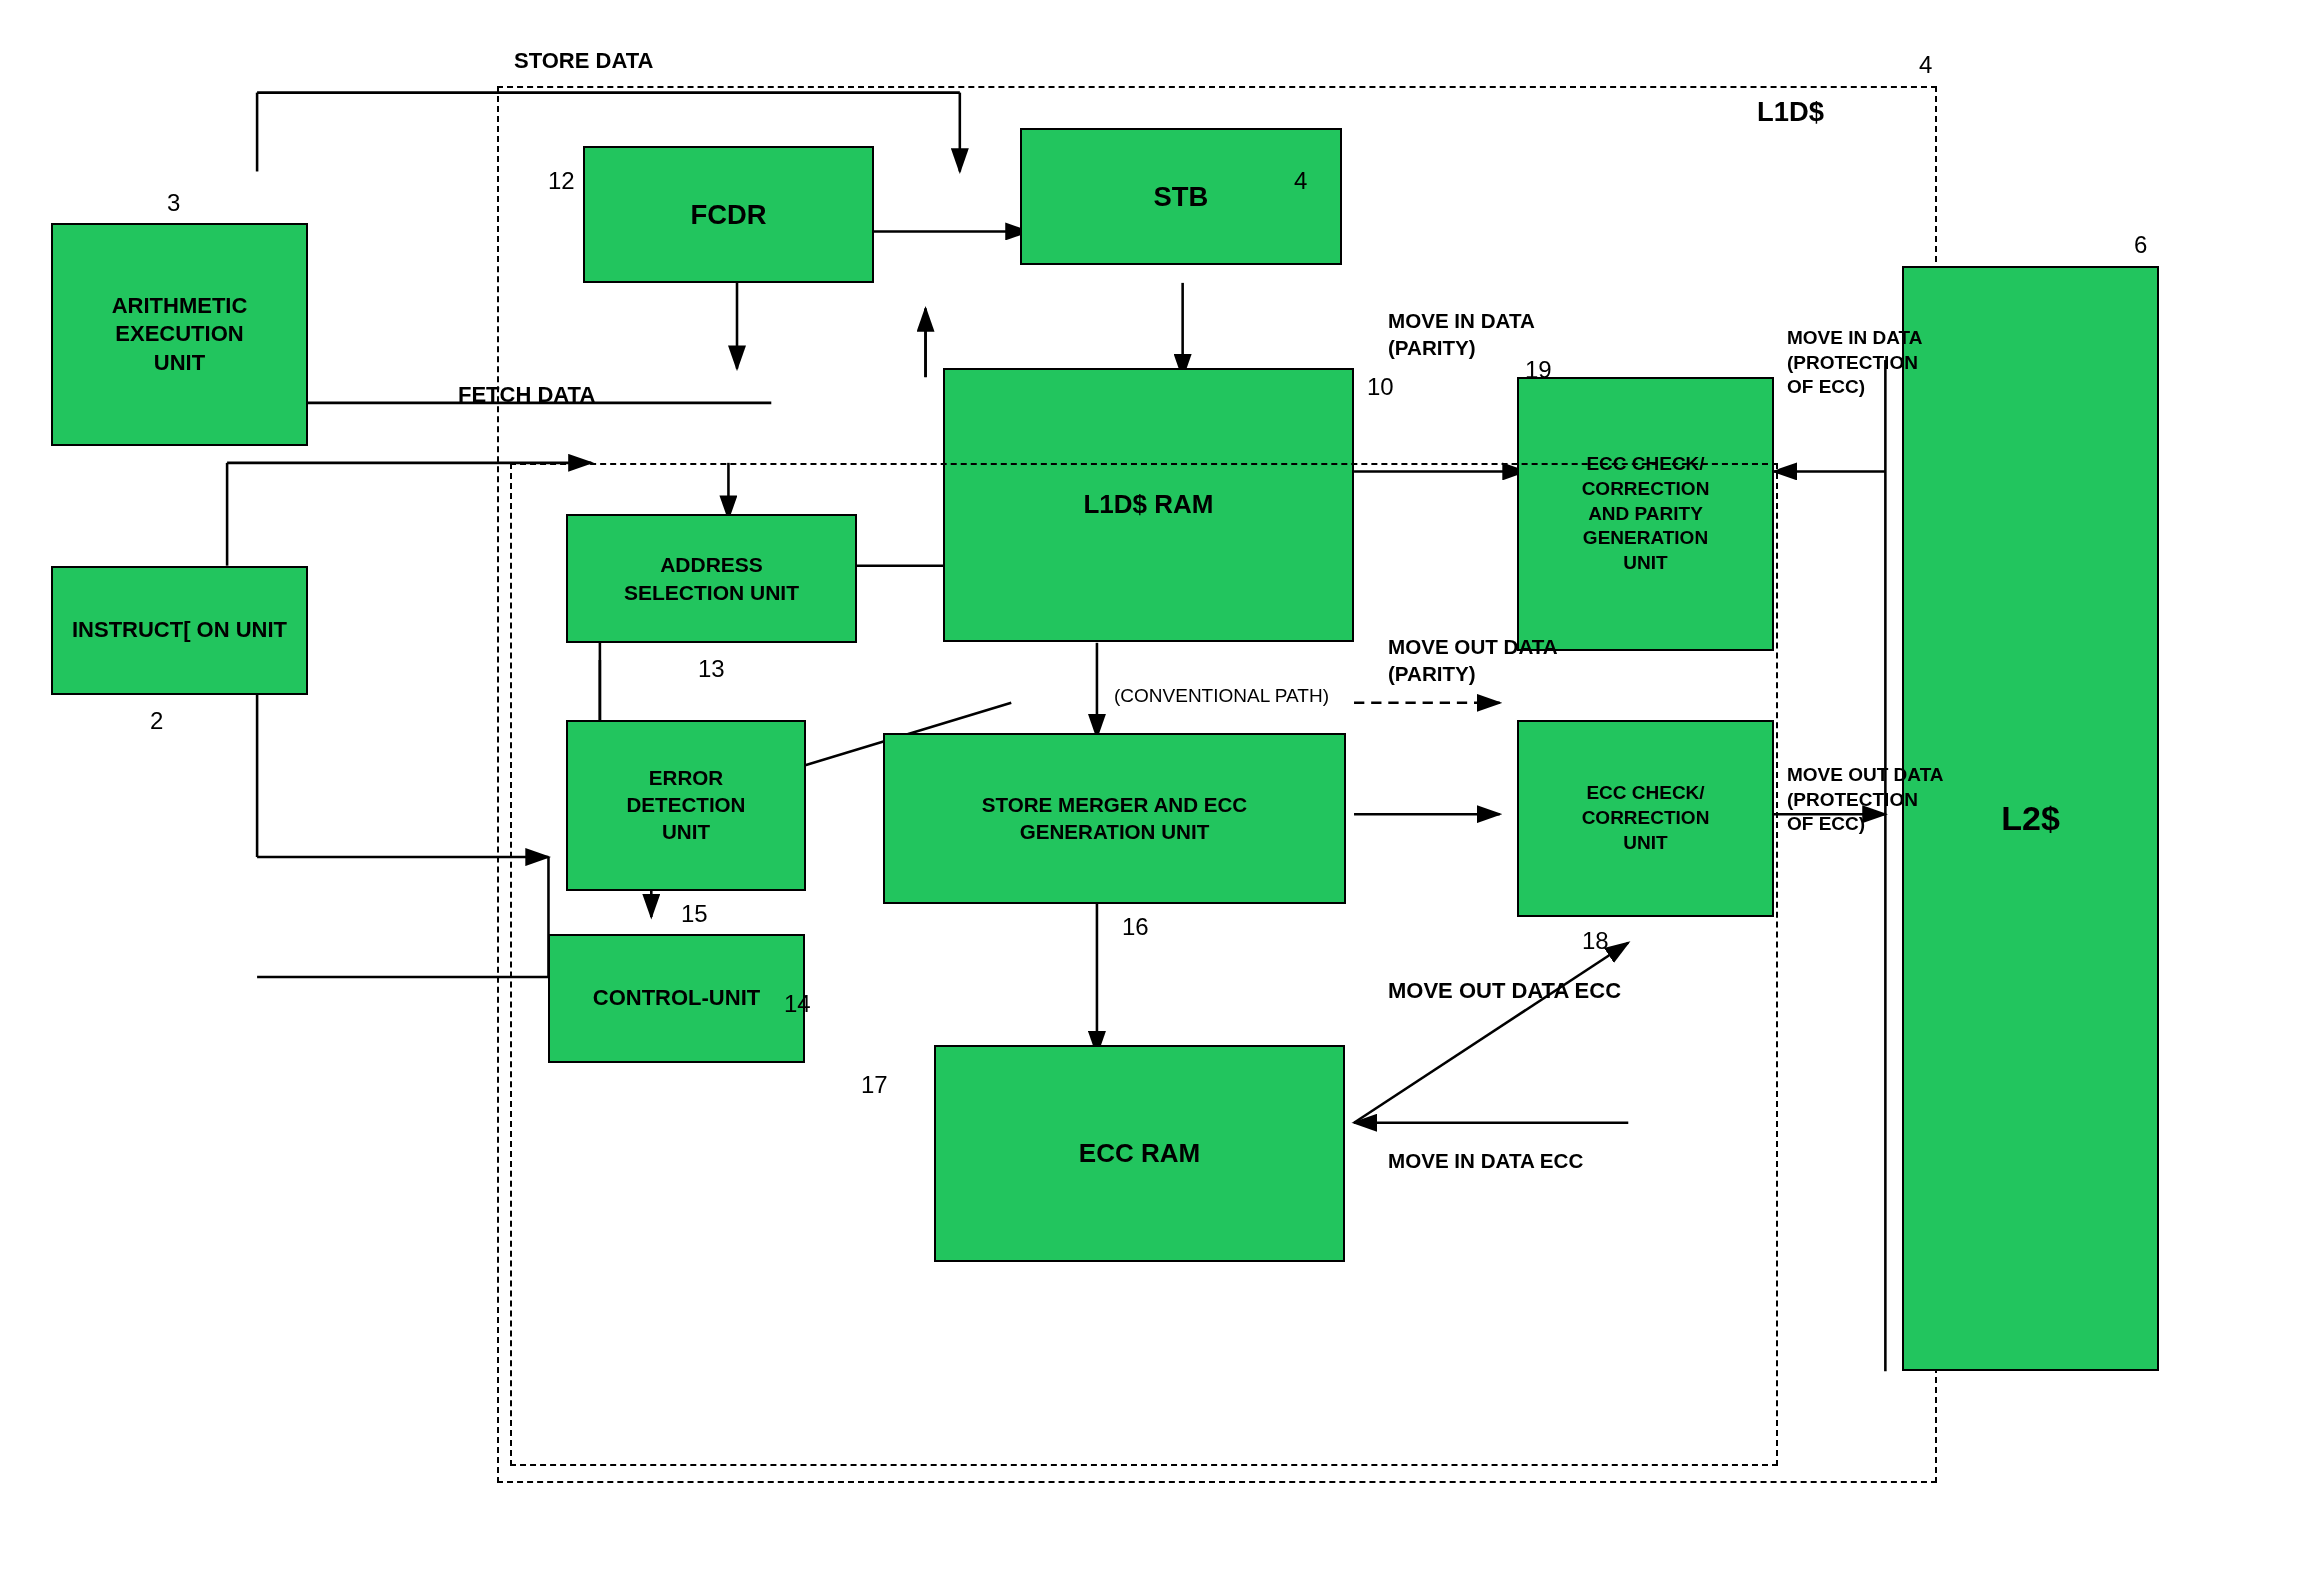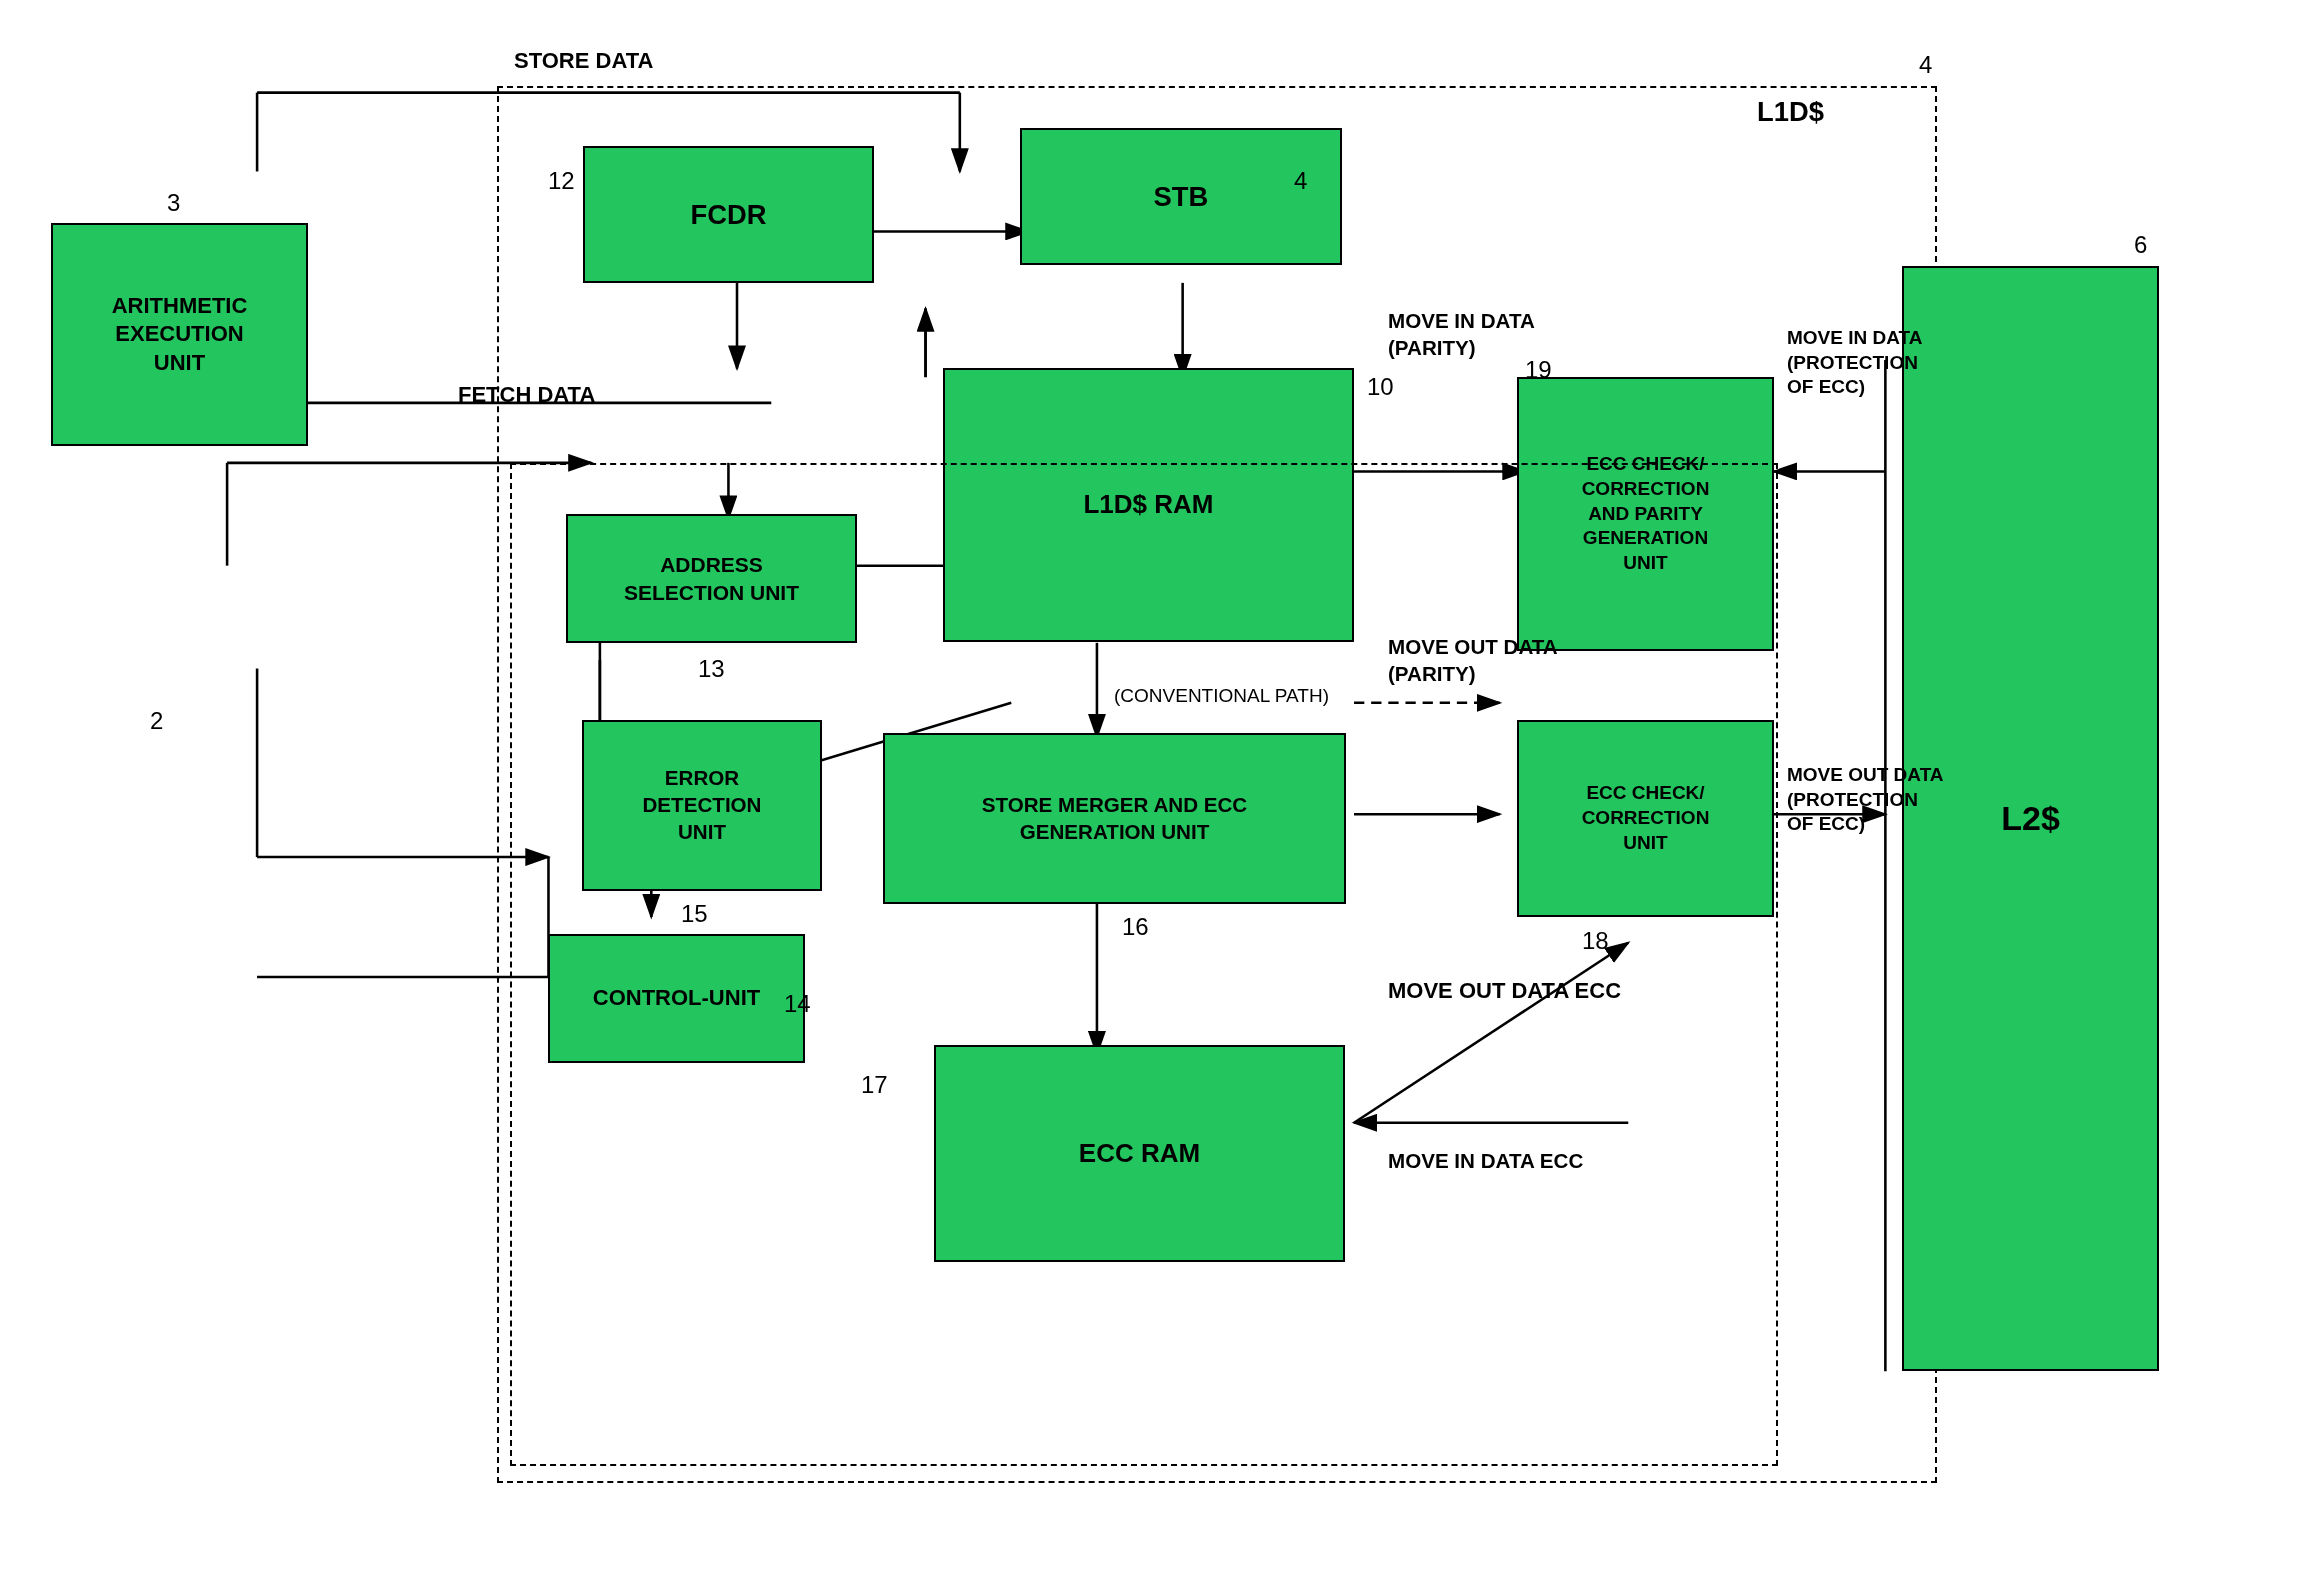--- a/index.html
+++ b/index.html
@@ -142,20 +142,23 @@
   <div class="label" style="left:514px; top:47px;">STORE DATA</div>
 
   <div class="number-label" style="left:167px; top:189px;">3</div>
 
   <div class="box" style="left:51px; top:223px; width:257px; height:223px; font-size:22px;">
     <span style="white-space:pre-line">ARITHMETIC
 EXECUTION
 UNIT</span>
   </div>
 
+  <div class="box" style="left:51px; top:566px; width:257px; height:129px; font-size:22px;">
+    <span>INSTRUCT[ ON UNIT</span>
+  </div>
 
   <div class="number-label" style="left:150px; top:707px;">2</div>
 
   <div class="box" style="left:583px; top:146px; width:291px; height:137px; font-size:27.4px;">
     <span>FCDR</span>
   </div>
 
   <div class="number-label" style="left:548px; top:167px;">12</div>
 
   <div class="box" style="left:1020px; top:128px; width:322px; height:137px; font-size:27.4px;">
@@ -180,21 +183,21 @@
   <div class="box" style="left:1517px; top:377px; width:257px; height:274px; font-size:19px;">
     <span style="white-space:pre-line">ECC CHECK/
 CORRECTION
 AND PARITY
 GENERATION
 UNIT</span>
   </div>
 
   <div class="number-label" style="left:1525px; top:356px;">19</div>
 
-  <div class="box" style="left:566px; top:720px; width:240px; height:171px; font-size:20.6px;margin-left:16px;">
+  <div class="box" style="left:566px; top:720px; width:240px; height:171px; font-size:20.6px;">
     <span style="white-space:pre-line">ERROR
 DETECTION
 UNIT</span>
   </div>
 
   <div class="number-label" style="left:681px; top:900px;">15</div>
 
   <div class="box" style="left:883px; top:733px; width:463px; height:171px; font-size:20.6px;">
     <span style="white-space:pre-line">STORE MERGER AND ECC
 GENERATION UNIT</span>

